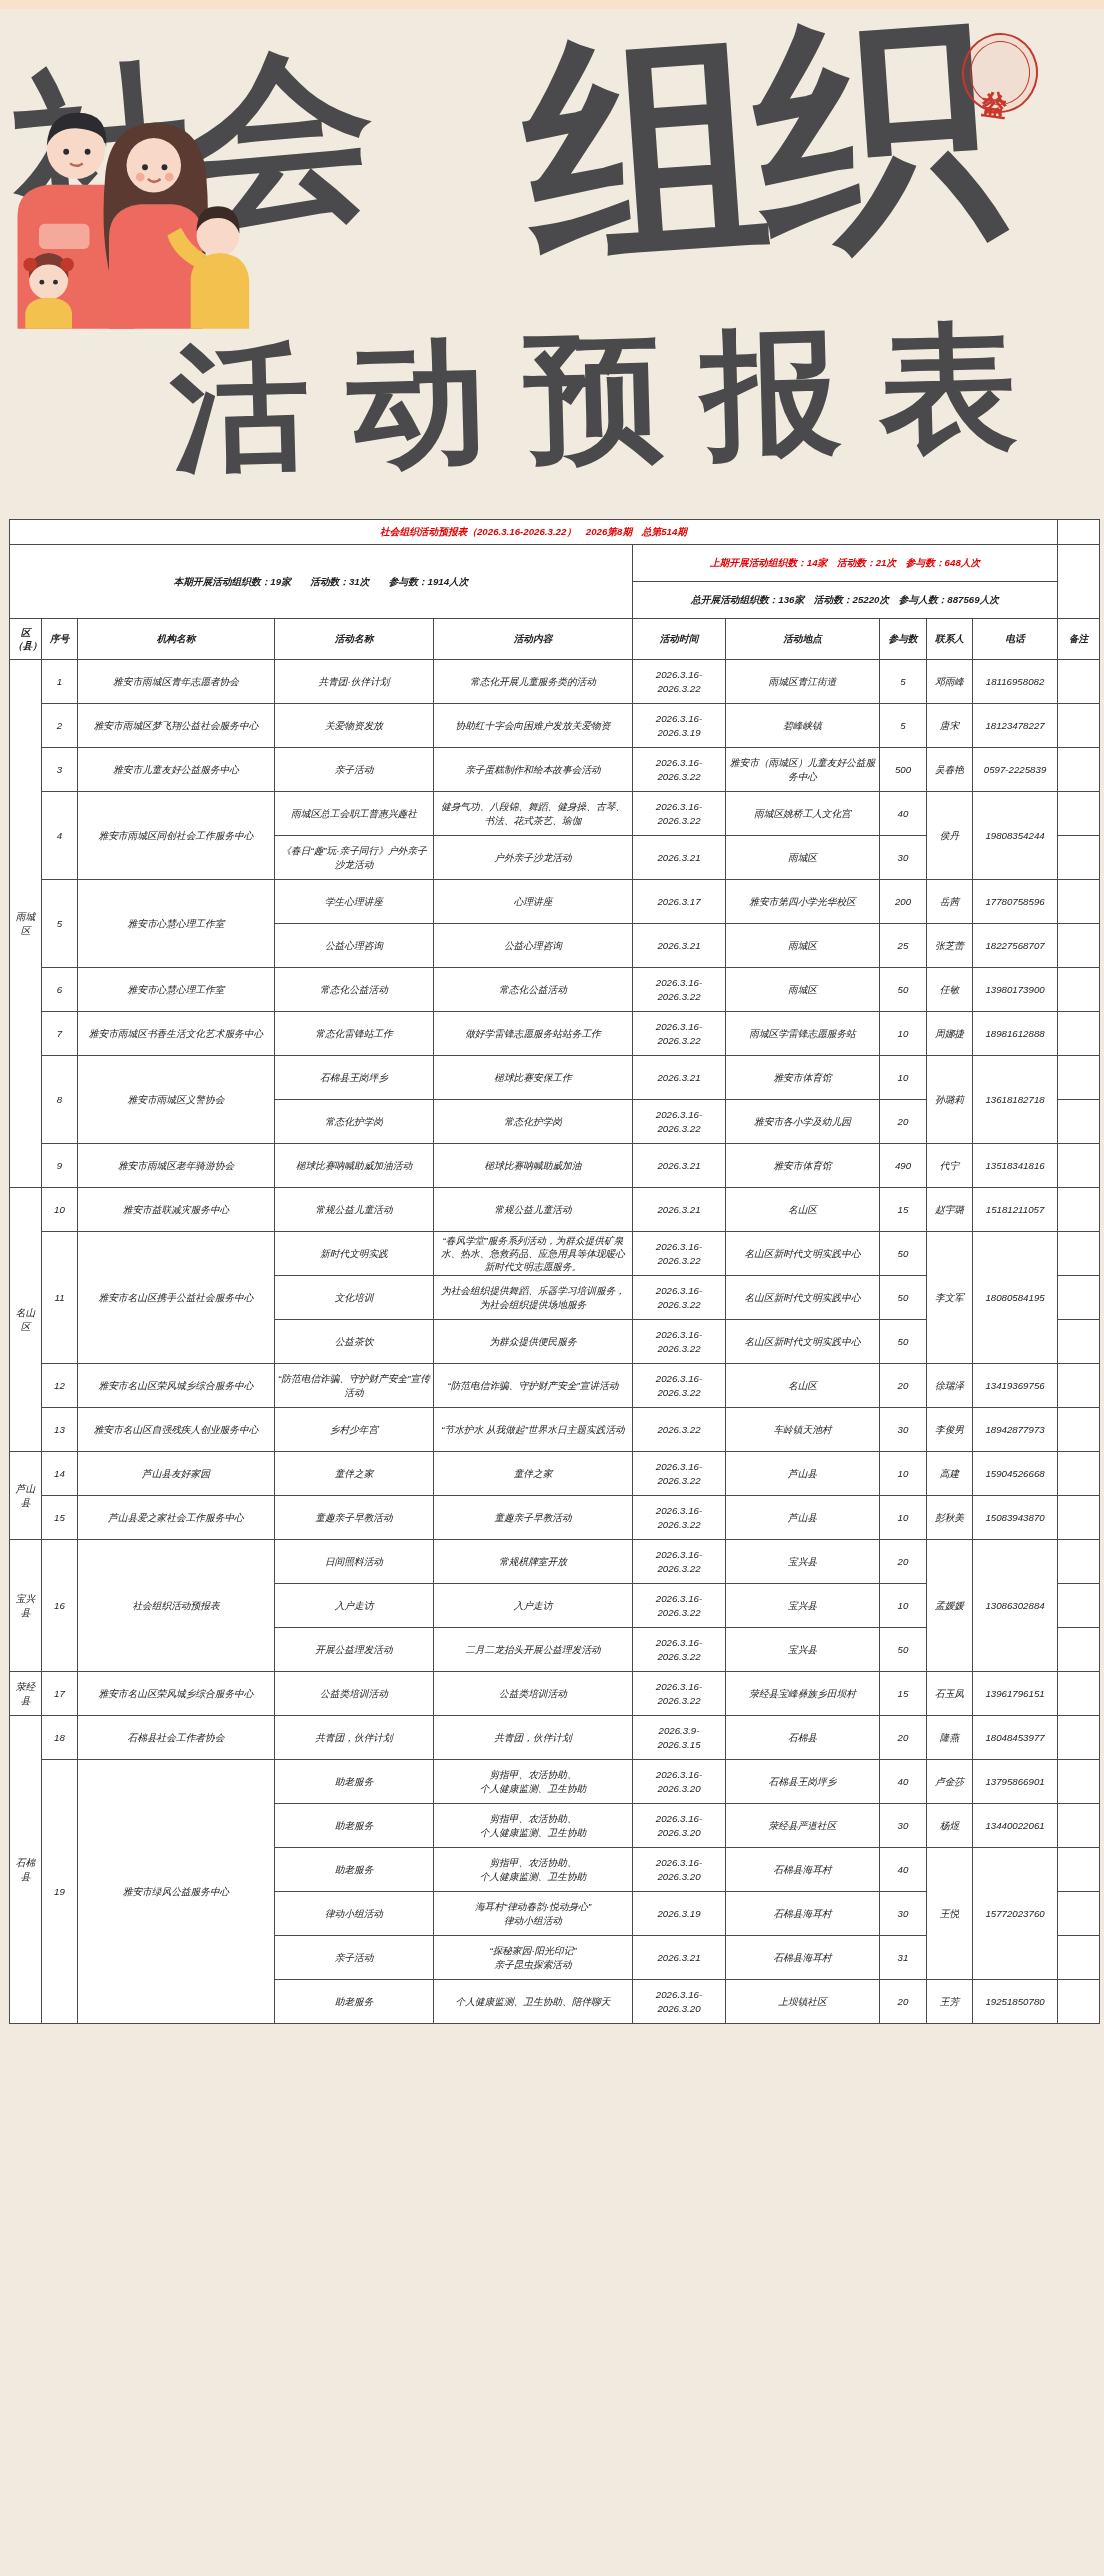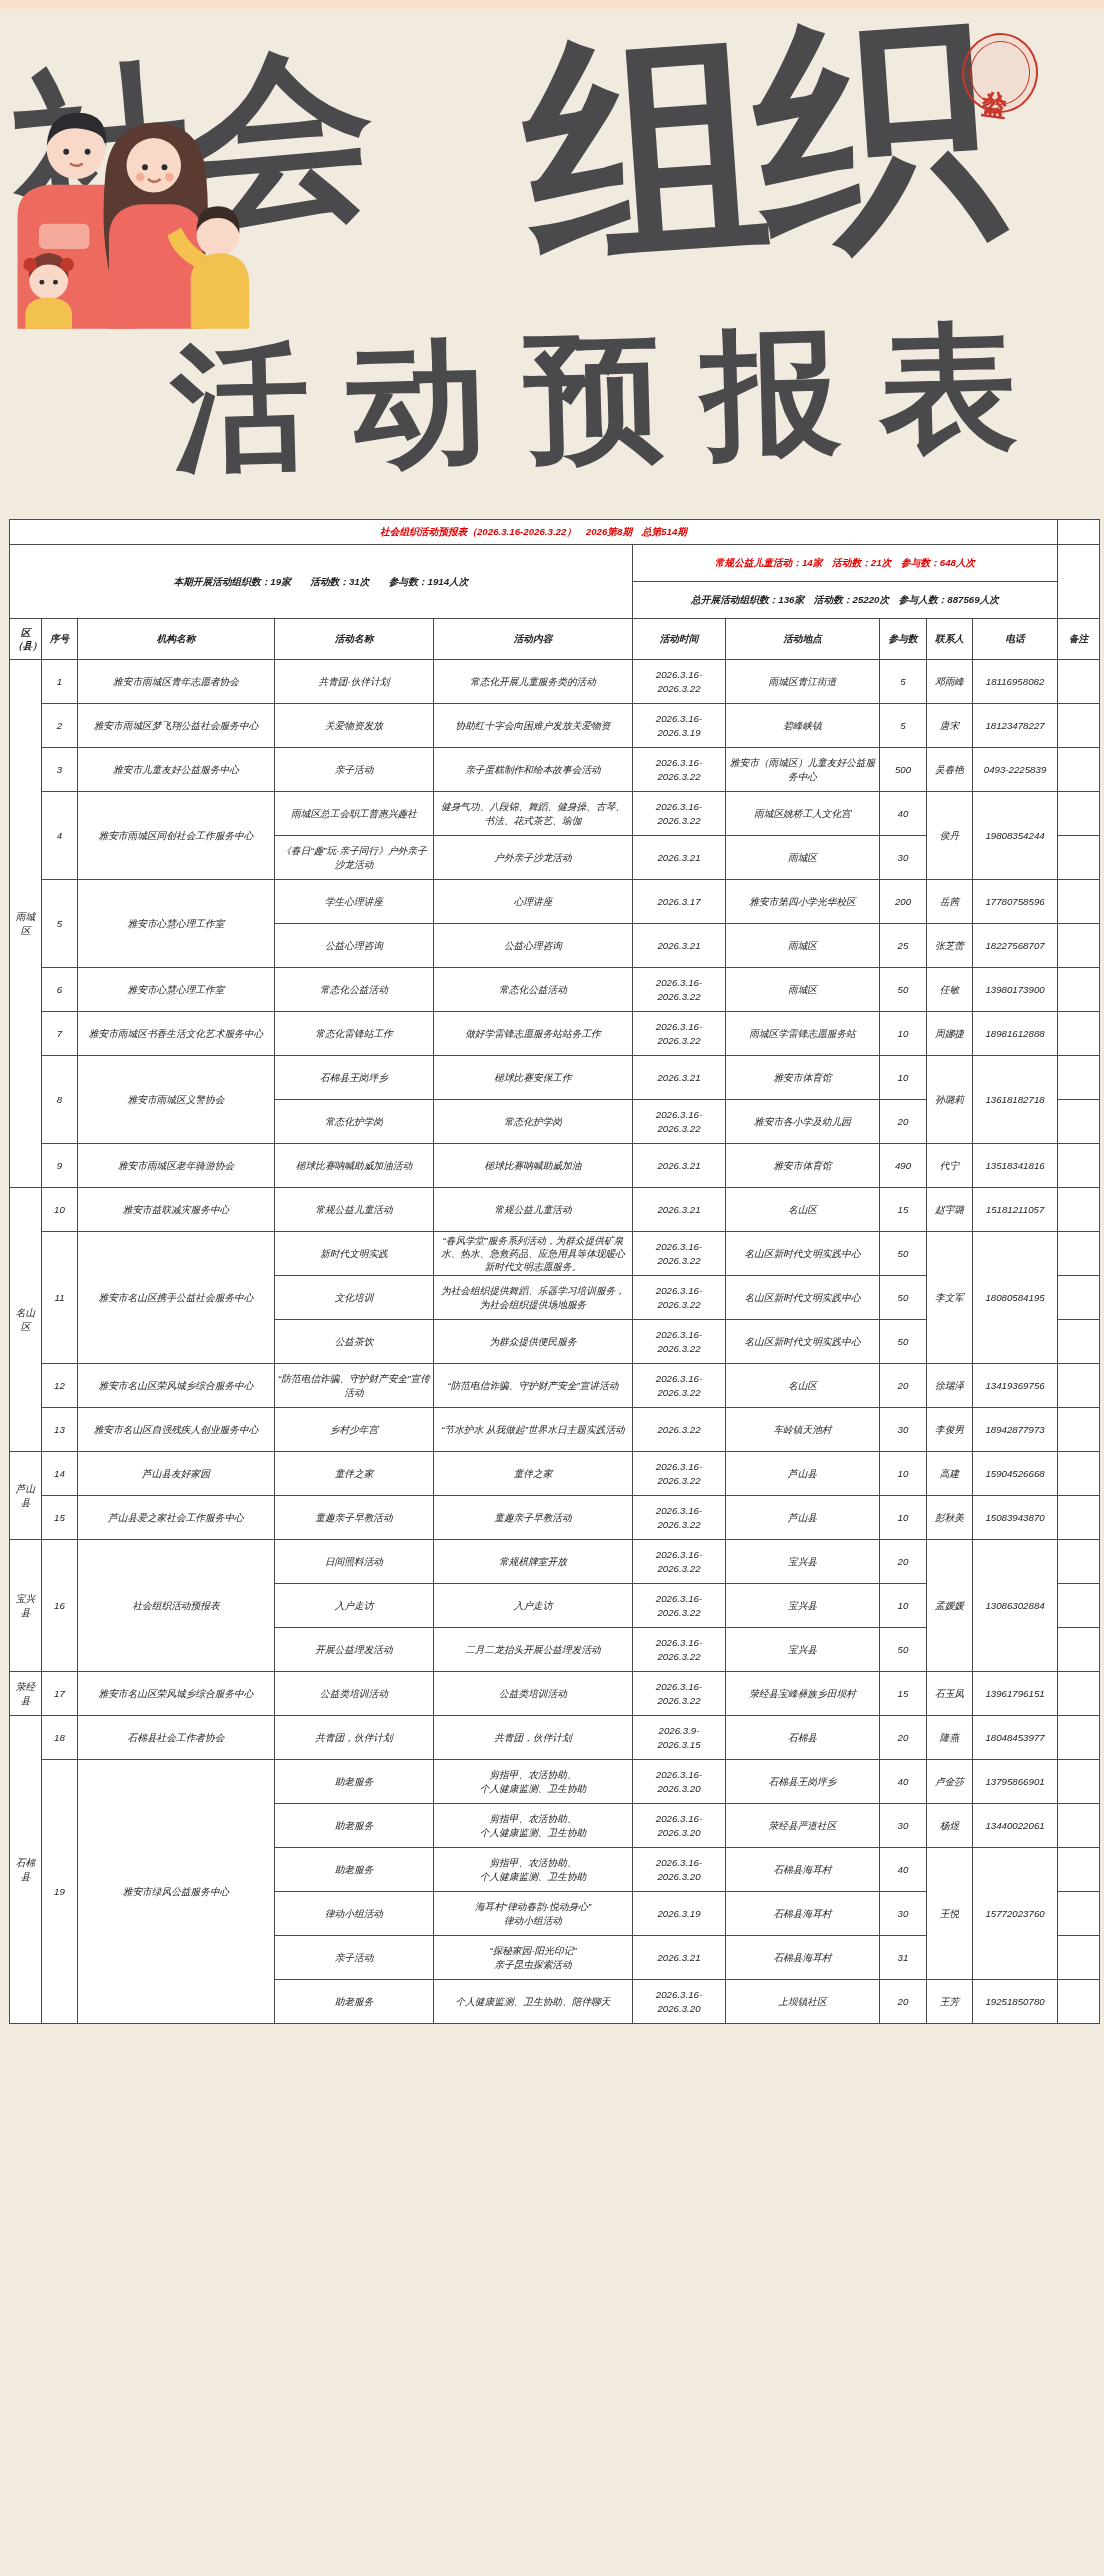--- a/index.html
+++ b/index.html
@@ -105,21 +105,21 @@
       <col style="width:85px">
       <col style="width:42px">
   </colgroup>
   <tbody id="tbody-main">
       <tr>
         <td class="t-title red" colspan="10">社会组织活动预报表（2026.3.16-2026.3.22）　2026第8期　总第514期</td>
         <td></td>
       </tr>
       <tr>
         <td class="stats" colspan="5" rowspan="2">本期开展活动组织数：19家　　活动数：31次　　参与数：1914人次</td>
-        <td class="stats red" colspan="5">常规公益儿童活动：14家　活动数：21次　参与数：648人次</td>
+        <td class="stats red" colspan="5">上期开展活动组织数：14家　活动数：21次　参与数：648人次</td>
         <td rowspan="2"></td>
       </tr>
       <tr>
         <td class="stats" colspan="5">总开展活动组织数：136家　活动数：25220次　参与人数：887569人次</td>
       </tr>
       <tr>
         <th class="colhead">区（县）</th>
         <th class="colhead">序号</th>
         <th class="colhead">机构名称</th>
         <th class="colhead">活动名称</th>
@@ -161,21 +161,21 @@
       <tr class="act">
         <td rowspan="1">3</td>
         <td class="c-org" rowspan="1">雅安市儿童友好公益服务中心</td>
         <td>亲子活动</td>
         <td class="c-time">亲子蛋糕制作和绘本故事会活动</td>
         <td class="c-time">2026.3.16-
 2026.3.22</td>
         <td>雅安市（雨城区）儿童友好公益服务中心</td>
         <td>500</td>
         <td rowspan="1">吴春艳</td>
-        <td rowspan="1">0493-2225839</td>
+        <td rowspan="1">0597-2225839</td>
         <td></td>
       </tr>
       <tr class="act">
         <td rowspan="2">4</td>
         <td class="c-org" rowspan="2">雅安市雨城区同创社会工作服务中心</td>
         <td>雨城区总工会职工普惠兴趣社</td>
         <td class="c-time">健身气功、八段锦、舞蹈、健身操、古琴、书法、花式茶艺、瑜伽</td>
         <td class="c-time">2026.3.16-
 2026.3.22</td>
         <td>雨城区姚桥工人文化宫</td>

